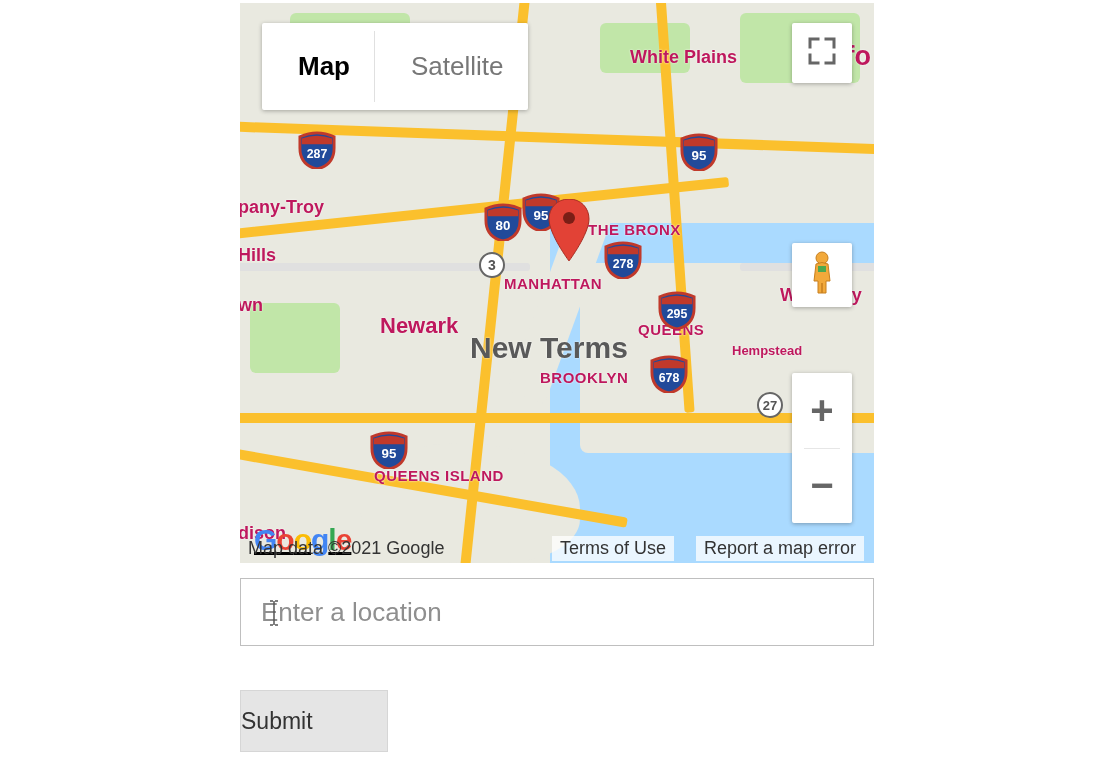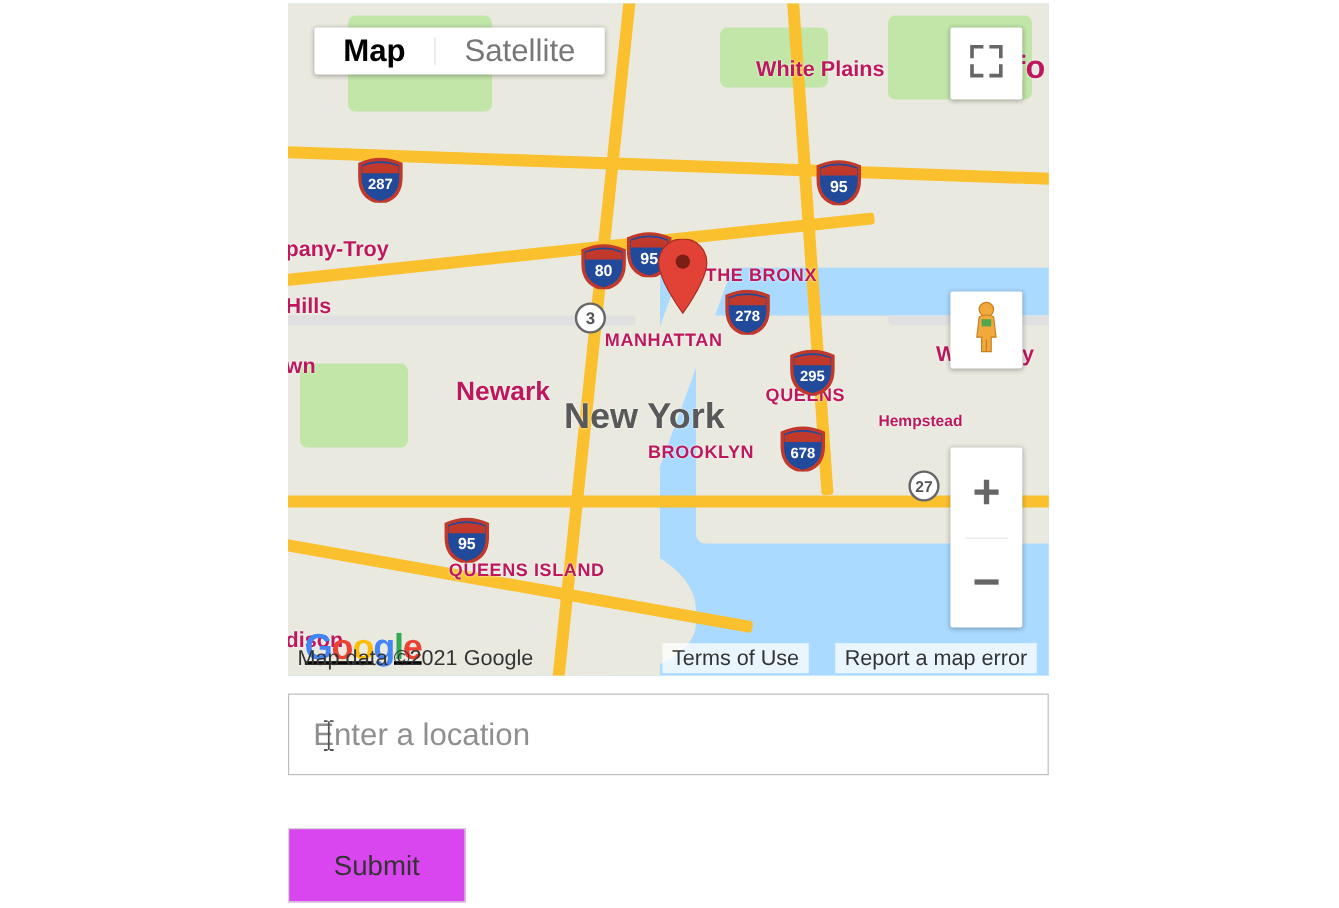--- a/index.html
+++ b/index.html
@@ -10,38 +10,38 @@
   .park { position: absolute; background: #c1e6a8; border-radius: 6px; }
   .road { position: absolute; background: #fbc02d; border-radius: 3px; }
   .road.gray { background: #e0e0e0; }
   .shield { position: absolute; width: 38px; height: 38px; }
   .shield svg, .pin svg { display: block; }
   .city-label { position: absolute; font-size: 18px; font-weight: 600; color: #be185d; white-space: nowrap; text-shadow: 0 0 2px #fff; }
   .city-label.big { font-size: 30px; color: #595959; font-weight: 700; }
   .city-label.small { font-size: 15px; letter-spacing: 0.5px; }
   .pin { position: absolute; left: 307px; top: 196px; width: 44px; height: 64px; }
   .maptype { position: absolute; left: 22px; top: 20px; display: flex; background: #fff; box-shadow: 0 1px 4px rgba(0,0,0,.3); border-radius: 2px; }
-  .maptype-btn { padding: 4px 24px; font-size: 26px; color: #777; font-family: Arial; cursor: pointer; }
+  .maptype-btn { padding: 28px 24px; font-size: 26px; color: #777; font-family: Arial; cursor: pointer; margin-left: 12px; }
   .maptype-btn.active { color: #000; font-weight: 700; }
   .maptype-sep { width: 1px; background: #e0e0e0; margin: 8px 0; }
   .ctrl { position: absolute; background: #fff; box-shadow: 0 1px 4px rgba(0,0,0,.3); border-radius: 2px; display: flex; align-items: center; justify-content: center; }
   .ctrl-fullscreen { right: 22px; top: 20px; width: 60px; height: 60px; }
   .ctrl-pegman { right: 22px; top: 240px; width: 60px; height: 64px; }
   .ctrl-zoom { right: 22px; top: 370px; width: 60px; height: 150px; flex-direction: column; }
   .ctrl-zoom .zbtn { flex: 1; width: 100%; display: flex; align-items: center; justify-content: center; font-size: 40px; font-weight: 700; color: #666; cursor: pointer; }
   .ctrl-zoom .zsep { height: 1px; width: 36px; background: #e6e6e6; }
   .credit-bar { position: absolute; left: 0; right: 0; bottom: 0; height: 30px; display: flex; align-items: center; justify-content: center; gap: 22px; padding: 0 10px 0 0; font-size: 18px; color: #333; }
   .credit-bar .slot { background: rgba(255,255,255,.75); padding: 2px 8px; }
   .credit-bar .slot:first-of-type { margin-right: auto; background: none; }
   .glogo { position: absolute; left: 14px; bottom: 6px; font-family: "Product Sans", Arial, sans-serif; font-size: 30px; font-weight: 700; letter-spacing: -1px; text-decoration: underline; }
   .glogo span:nth-child(1){color:#4285F4;} .glogo span:nth-child(2){color:#EA4335;} .glogo span:nth-child(3){color:#FBBC05;}
   .glogo span:nth-child(4){color:#4285F4;} .glogo span:nth-child(5){color:#34A853;} .glogo span:nth-child(6){color:#EA4335;}
   .loc-input { position: absolute; left: 240px; top: 578px; width: 634px; height: 68px; border: 1px solid #bfbfbf; font-size: 26px; color: #555; padding: 0 20px; outline: none; }
   .loc-input::placeholder { color: #8f8f8f; }
-  .submit-btn { position: absolute; left: 240px; top: 690px; width: 148px; height: 62px; background: #d946ef; border: 1px solid #d6d6d6; font-size: 23px; color: #333; cursor: pointer; display: flex; align-items: center; justify-content: center; }
+  .submit-btn { position: absolute; left: 240px; top: 690px; width: 148px; height: 62px; background: #e5e5e5; border: 1px solid #d6d6d6; font-size: 23px; color: #333; cursor: pointer; display: flex; align-items: center; justify-content: flex-start; }
   .text-cursor { position: absolute; left: 269px; top: 600px; width: 2px; height: 26px; pointer-events: none; }
 </style>
 </head>
 <body>
 <div class="stage">
 
   <div class="map-wrap">
 
     <div class="land" style="left:-10px;top:-10px;width:660px;height:230px;"></div>
     <div class="land" style="left:-10px;top:160px;width:320px;height:410px;"></div>
@@ -65,21 +65,21 @@
 
     <div class="city-label" style="left:390px;top:44px;">White Plains</div>
     <div class="city-label" style="right:3px;top:38px;font-size:27px;">fo</div>
     <div class="city-label" style="left:-2px;top:194px;">pany-Troy</div>
     <div class="city-label" style="left:-2px;top:216px;margin-top:26px;">Hills</div>
     <div class="city-label" style="left:-2px;top:292px;">wn</div>
     <div class="city-label" style="left:-2px;top:476px;margin-top:44px;">dison</div>
     <div class="city-label small" style="left:348px;top:218px;">THE BRONX</div>
     <div class="city-label small" style="left:264px;top:272px;">MANHATTAN</div>
     <div class="city-label" style="left:140px;top:310px;font-size:22px;">Newark</div>
-    <div class="city-label big" style="left:230px;top:328px;">New York</div>
+    <div class="city-label big" style="left:230px;top:328px;">New Terms</div>
     <div class="city-label small" style="left:398px;top:318px;">QUEENS</div>
     <div class="city-label small" style="left:300px;top:366px;">BROOKLYN</div>
     <div class="city-label" style="left:492px;top:340px;font-size:13px;">Hempstead</div>
     <div class="city-label" style="left:540px;top:282px;font-size:18px;">Westbury</div>
     <div class="city-label small" style="left:134px;top:464px;">QUEENS ISLAND</div>
 
     <div class="shield" style="left:58px;top:128px;">
         <svg viewBox="0 0 40 40">
           <path d="M2 6 Q20 -2 38 6 L38 18 Q38 36 20 40 Q2 36 2 18 Z" fill="#214a9a" stroke="#c0392b" stroke-width="3"></path>
           <path d="M4 8 Q20 2 36 8 L36 14 L4 14 Z" fill="#c0392b"></path>

